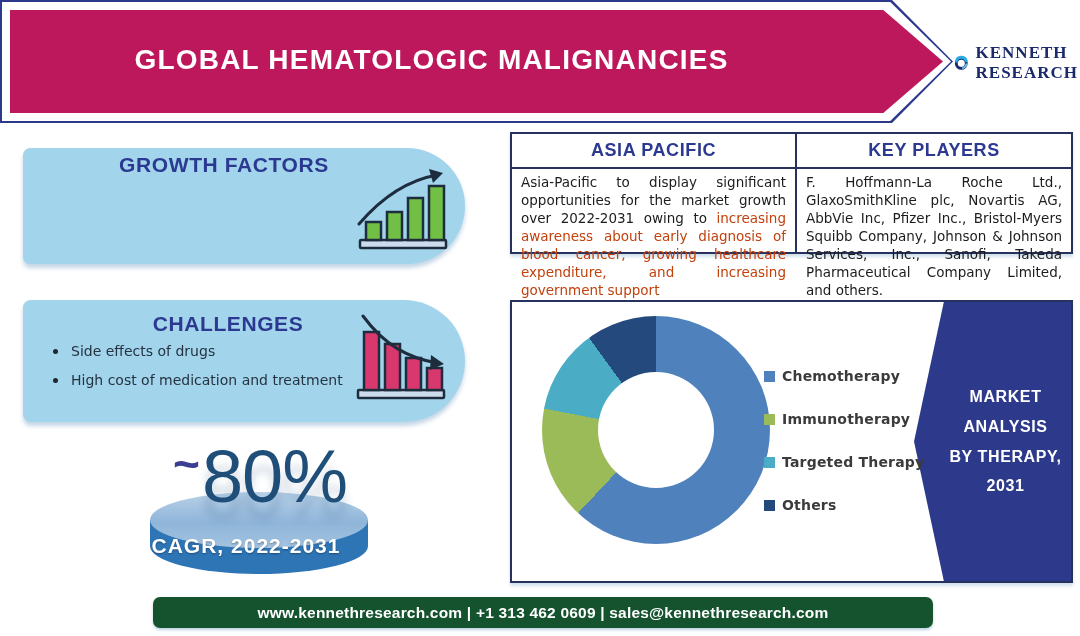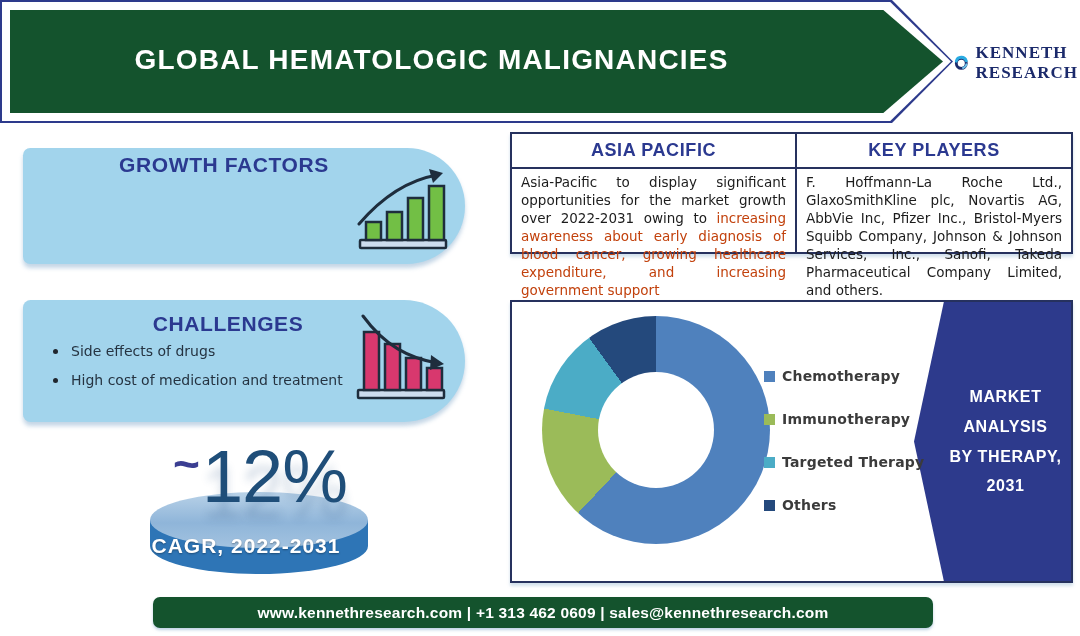--- a/index.html
+++ b/index.html
@@ -4,21 +4,21 @@
 <style>
   html,body{margin:0;padding:0;}
   body{width:1080px;height:636px;position:relative;background:#ffffff;
        font-family:"Liberation Sans",sans-serif;overflow:hidden;}
 
   
   .hdr{position:absolute;left:0;top:0;width:953px;height:123px;}
   .hdr-l1,.hdr-l2,.hdr-l3{clip-path:polygon(0 0,93.6% 0,100% 50%,93.6% 100%,0 100%);}
   .hdr-l1{position:absolute;inset:0;background:#2d3a8c;}
   .hdr-l2{position:absolute;inset:2px;background:#ffffff;}
-  .hdr-l3{position:absolute;inset:10px;background:#14532d;display:flex;flex-direction:column;
+  .hdr-l3{position:absolute;inset:10px;background:#be185d;display:flex;flex-direction:column;
           justify-content:center;align-items:center;padding:0 130px 4px 40px;box-sizing:border-box;}
   .hdr-line{color:#fff;font-weight:bold;font-size:28px;letter-spacing:1.2px;line-height:1.5;white-space:nowrap;}
 
   
   .logo{position:absolute;left:952px;top:30px;width:126px;height:66px;display:flex;align-items:center;gap:5px;}
   .logo-text{font-family:"Liberation Serif",serif;font-weight:bold;color:#1b2a6b;font-size:17px;
              letter-spacing:1px;line-height:1.15;}
 
   
   .panel{position:absolute;left:23px;background:#a2d4ec;border-radius:10px 80px 80px 10px;
@@ -131,21 +131,21 @@
     <rect x="51" y="44" width="15" height="32" fill="#d8386e" stroke="#1e2d3d" stroke-width="2.5"></rect>
     <rect x="72" y="54" width="15" height="22" fill="#d8386e" stroke="#1e2d3d" stroke-width="2.5"></rect>
     <path d="M8 2 C30 32 54 44 82 49" fill="none" stroke="#1e2d3d" stroke-width="3" stroke-linecap="round"></path>
     <path d="M76 41 L89 50 L75 56 Z" fill="#1e2d3d"></path>
   </svg>
 </div>
 
 <div class="cagr">
   <div class="cagr-side"></div>
   <div class="cagr-top"></div>
-  <div class="cagr-value"><span class="cagr-tilde">~</span><span class="cagr-num">12%</span></div>
+  <div class="cagr-value"><span class="cagr-tilde">~</span><span class="cagr-num">80%</span></div>
   <div class="cagr-label">CAGR, 2022-2031</div>
 </div>
 
 <div class="info-boxes">
   <div class="info-cell first">
     <div class="info-title">ASIA PACIFIC</div>
     <div class="info-body"><span>Asia-Pacific to display significant opportunities for the market growth over 2022-2031 owing to </span><span class="detail">increasing awareness about early diagnosis of blood cancer, growing healthcare expenditure, and increasing government support</span></div>
   </div>
   <div class="info-cell">
     <div class="info-title">KEY PLAYERS</div>

